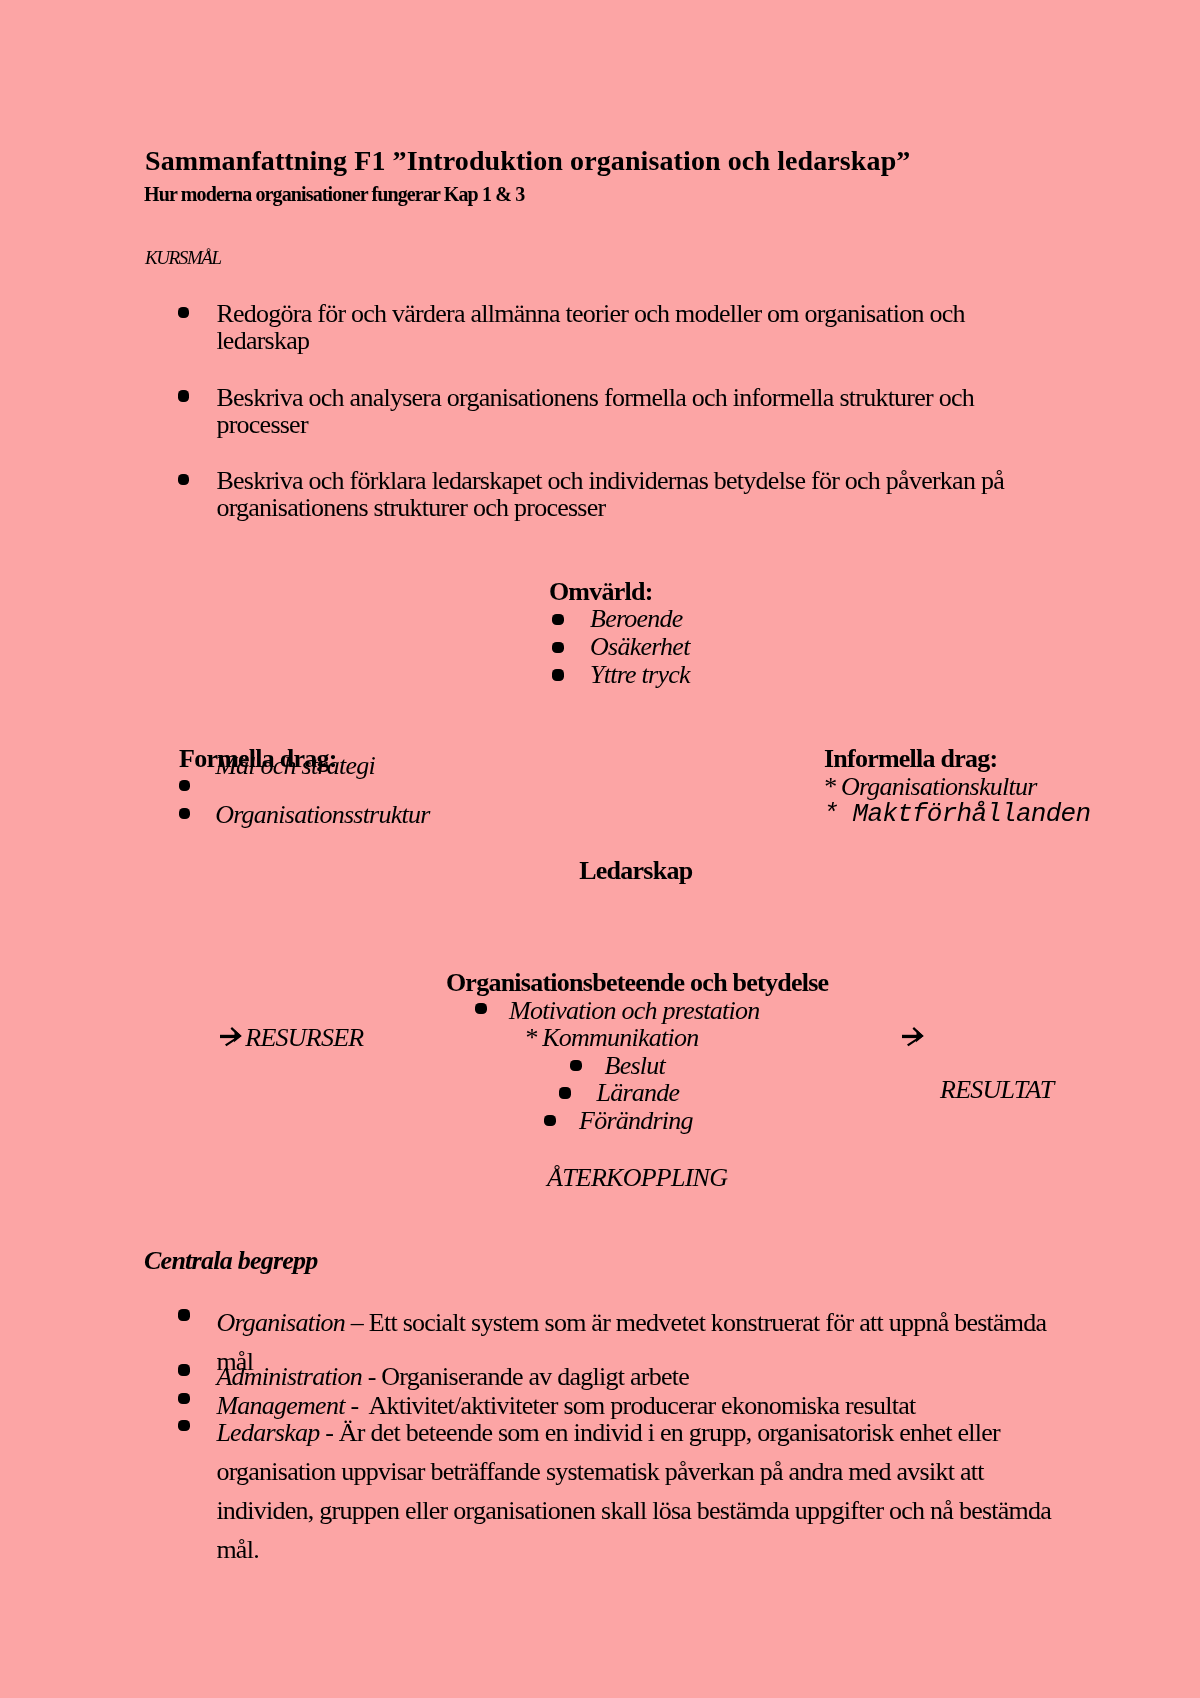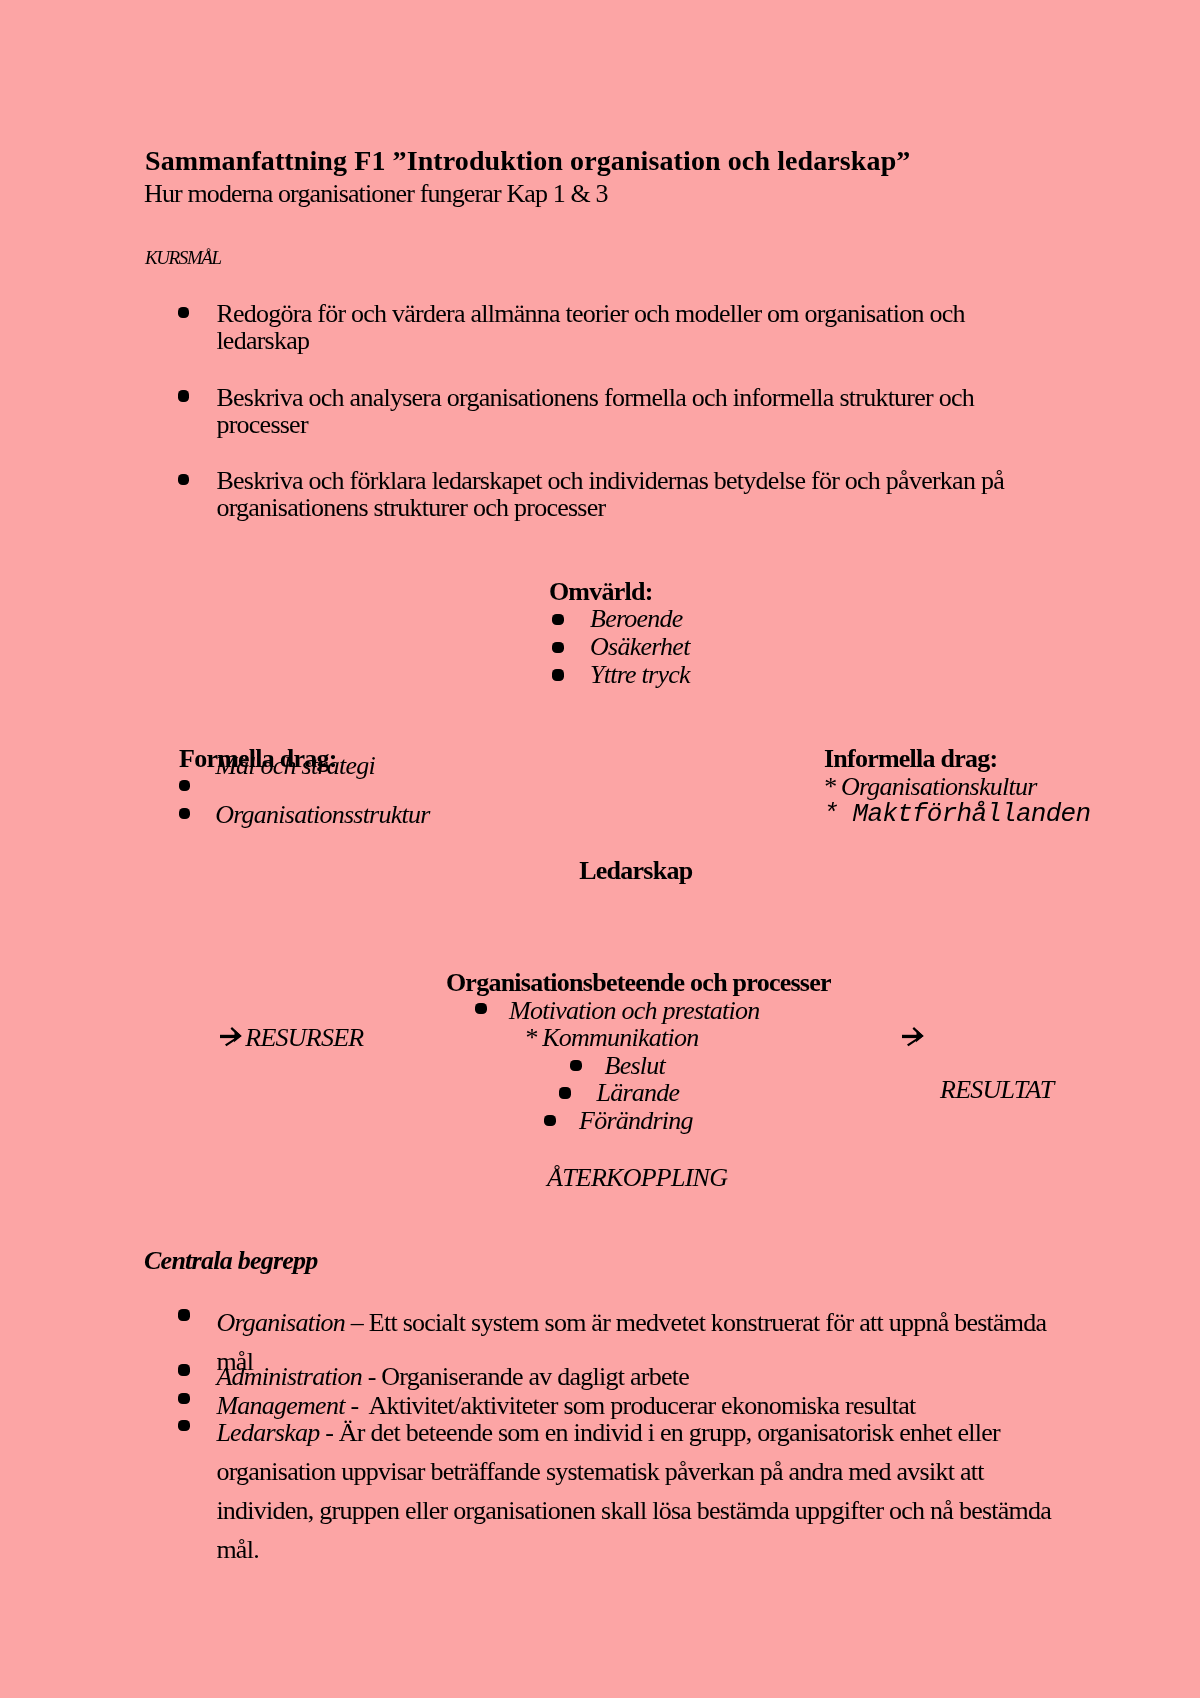--- a/index.html
+++ b/index.html
@@ -15,21 +15,21 @@
 
   
   .body  { font-size:26px; letter-spacing:-0.75px; line-height:27px; }
   .lh28  { line-height:39px; }
   .pw    { white-space:pre-wrap; }
   .b     { font-weight:bold; }
   .i     { font-style:italic;text-align:center; }
   .bi    { font-weight:bold; font-style:italic; }
 
   .title1 { font-size:28px; font-weight:bold; letter-spacing:0.1px; line-height:30px; }
-  .title2 { font-size:26px; font-weight:normal; letter-spacing:-0.87px; line-height:28px; }
+  .title2 { font-size:20px; font-weight:bold; letter-spacing:-0.87px; line-height:28px; }
   .kursmal{ font-size:19px; font-style:italic; letter-spacing:-1.4px; line-height:28px; }
 
   .bul { position:absolute; width:11.5px; height:11.5px; background:#000; border-radius:4.6px; }
   .blk { position:absolute; }
 </style>
 </head>
 <body>
 
 <div class="page">
 <div class="blk">
@@ -67,21 +67,21 @@
 <div class="bul" style="left:178.55px; top:807.85px; width:11.5px; height:11.5px;"></div>
 <div class="abs t body i" style="left:215.2px; top:800.8px;">Organisationsstruktur</div>
 </div>
 <div class="blk">
 <div class="abs t body b" style="left:823.9px; top:745.4px;">Informella drag:</div>
 <div class="abs t body i" style="left:822.9px; top:772.6px;">* Organisationskultur</div>
 <div class="abs t body i" style="left:822.9px; top:800.6px;font-family:Liberation Mono, monospace;">* Maktförhållanden</div>
 </div>
 <div class="abs t body b" style="left:579.2px; top:857px;">Ledarskap</div>
 <div class="blk">
-<div class="abs t body b" style="left:445.9px; top:968.8px;">Organisationsbeteende och processer</div>
+<div class="abs t body b" style="left:445.9px; top:968.8px;">Organisationsbeteende och betydelse</div>
 <div class="bul" style="left:475.25px; top:1002.65px; width:11.5px; height:11.5px;"></div>
 <div class="abs t body i" style="left:509.1px; top:996.5px;">Motivation och prestation</div>
 <div class="abs t body i" style="left:524.2px; top:1024.2px;">* Kommunikation</div>
 <div class="bul" style="left:570.25px; top:1059.65px; width:11.5px; height:11.5px;"></div>
 <div class="abs t body i" style="left:604.5px; top:1051.5px;">Beslut</div>
 <div class="bul" style="left:559.15px; top:1087.15px; width:11.5px; height:11.5px;"></div>
 <div class="abs t body i" style="left:596.5px; top:1079.4px;">Lärande</div>
 <div class="bul" style="left:544.15px; top:1114.85px; width:11.5px; height:11.5px;"></div>
 <div class="abs t body i" style="left:579px; top:1106.8px;">Förändring</div>
 <svg class="abs arrow" style="left:220.4px; top:1026.4px;" width="24" height="21" viewBox="0 0 24 21">

